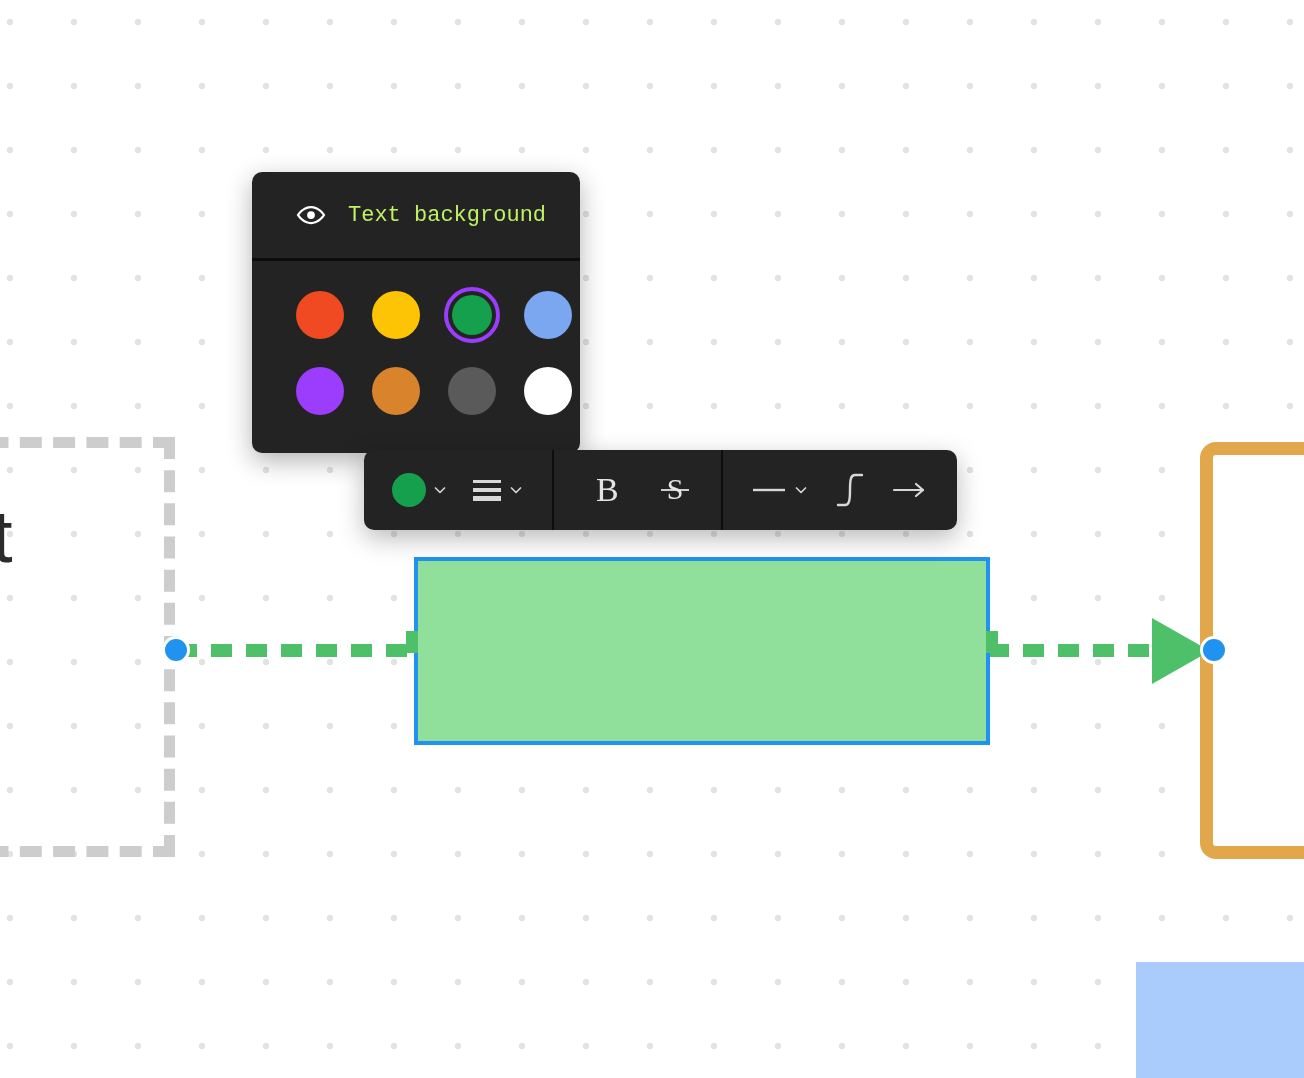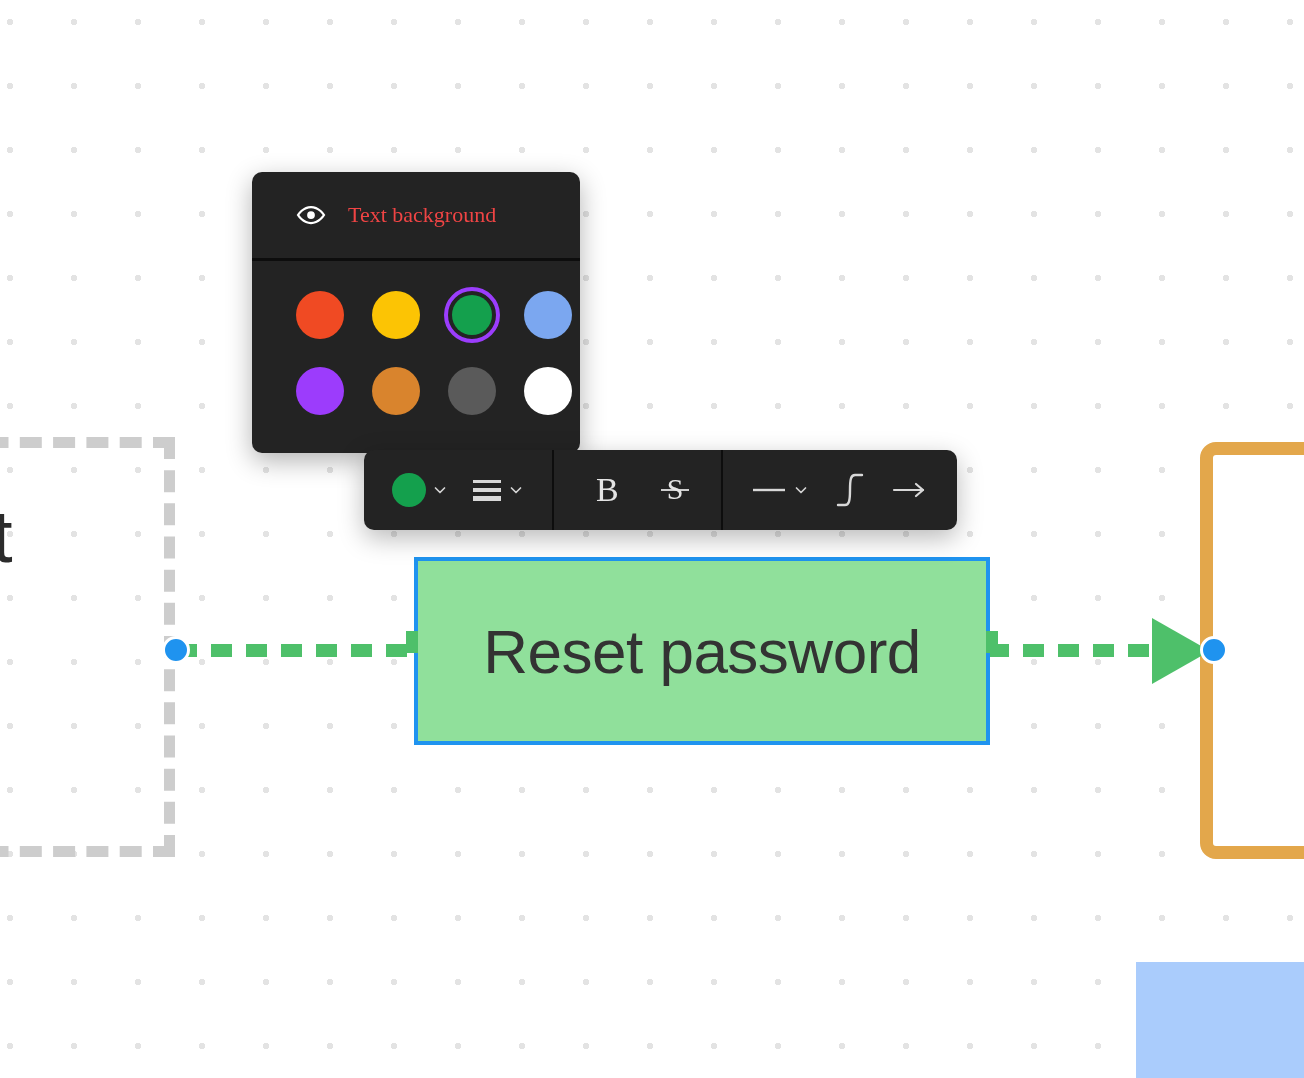--- a/index.html
+++ b/index.html
@@ -158,23 +158,23 @@
   .color-popup-header {
     height: 86px;
     display: flex;
     align-items: center;
     padding-left: 44px;
     border-bottom: 3px solid #0d0d0d;
     gap: 22px;
   }
   .eye-icon { width: 30px; height: 30px; display:block; flex: 0 0 auto;}
   .color-popup-title {
-    color: #ef4444;
+    color: #bef264;
     font-size: 22px;
-    font-family: Liberation Serif, serif;
+    font-family: Liberation Mono, monospace;
   }
   .swatch-grid {
     padding: 26px 40px 34px 40px;
     display: grid;
     grid-template-columns: repeat(4, 1fr);
     row-gap: 20px;
     column-gap: 20px;
     justify-items: center;
   }
   .swatch-wrap {
@@ -263,21 +263,20 @@
 
     <div class="edge-seg edge-right"></div>
 
     <div class="arrow-head" style="border-left-color: rgb(78, 192, 106);"></div>
 
     <div class="endpoint endpoint-left" style="background: rgb(31, 147, 239);"></div>
     <div class="endpoint endpoint-right" style="background: rgb(31, 147, 239);"></div>
 
     <div class="node-green" style="background: rgb(144, 224, 155); outline-color: rgb(31, 147, 239);">
       <span class="node-handle node-handle-l"></span>
-      <span class="node-green-label" style="color: rgb(51, 51, 51);">Reset password</span>
       <span class="node-handle node-handle-r"></span>
     </div>
   </div>
 
   <div class="color-popup" style="background: rgb(35, 35, 35);">
     <div class="color-popup-header">
       <span>
         <svg class="eye-icon" viewBox="0 0 24 24" fill="none" stroke="#ffffff" stroke-width="1.8">
           <path d="M1.6 12S5.4 5.6 12 5.6 22.4 12 22.4 12 18.6 18.4 12 18.4 1.6 12 1.6 12Z"></path>
           <circle cx="12" cy="12" r="3.1" fill="#ffffff" stroke="none"></circle>

